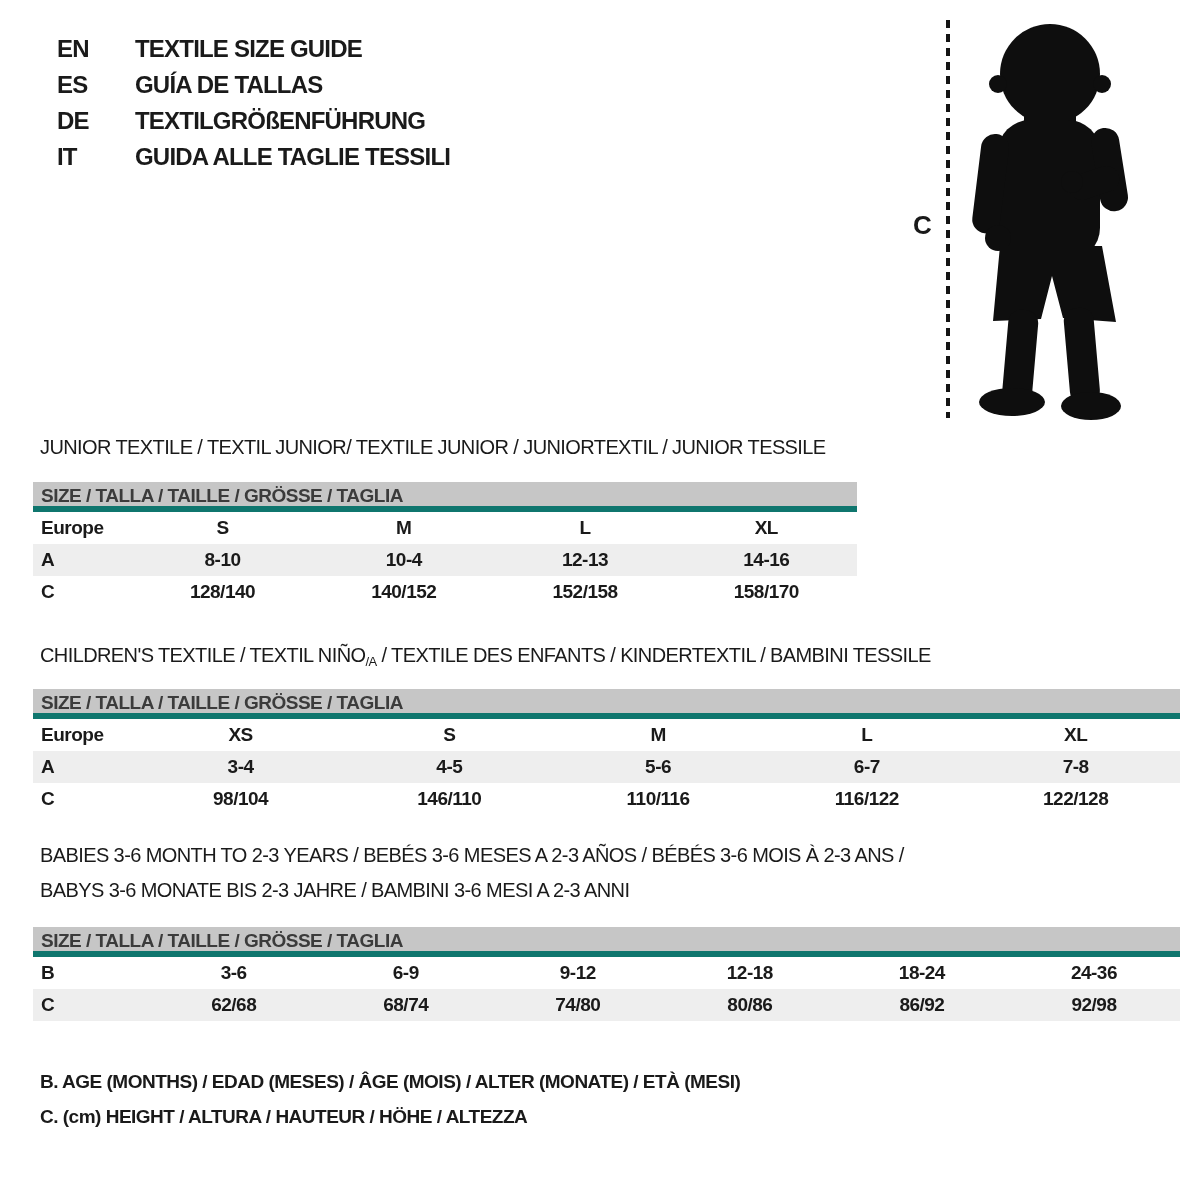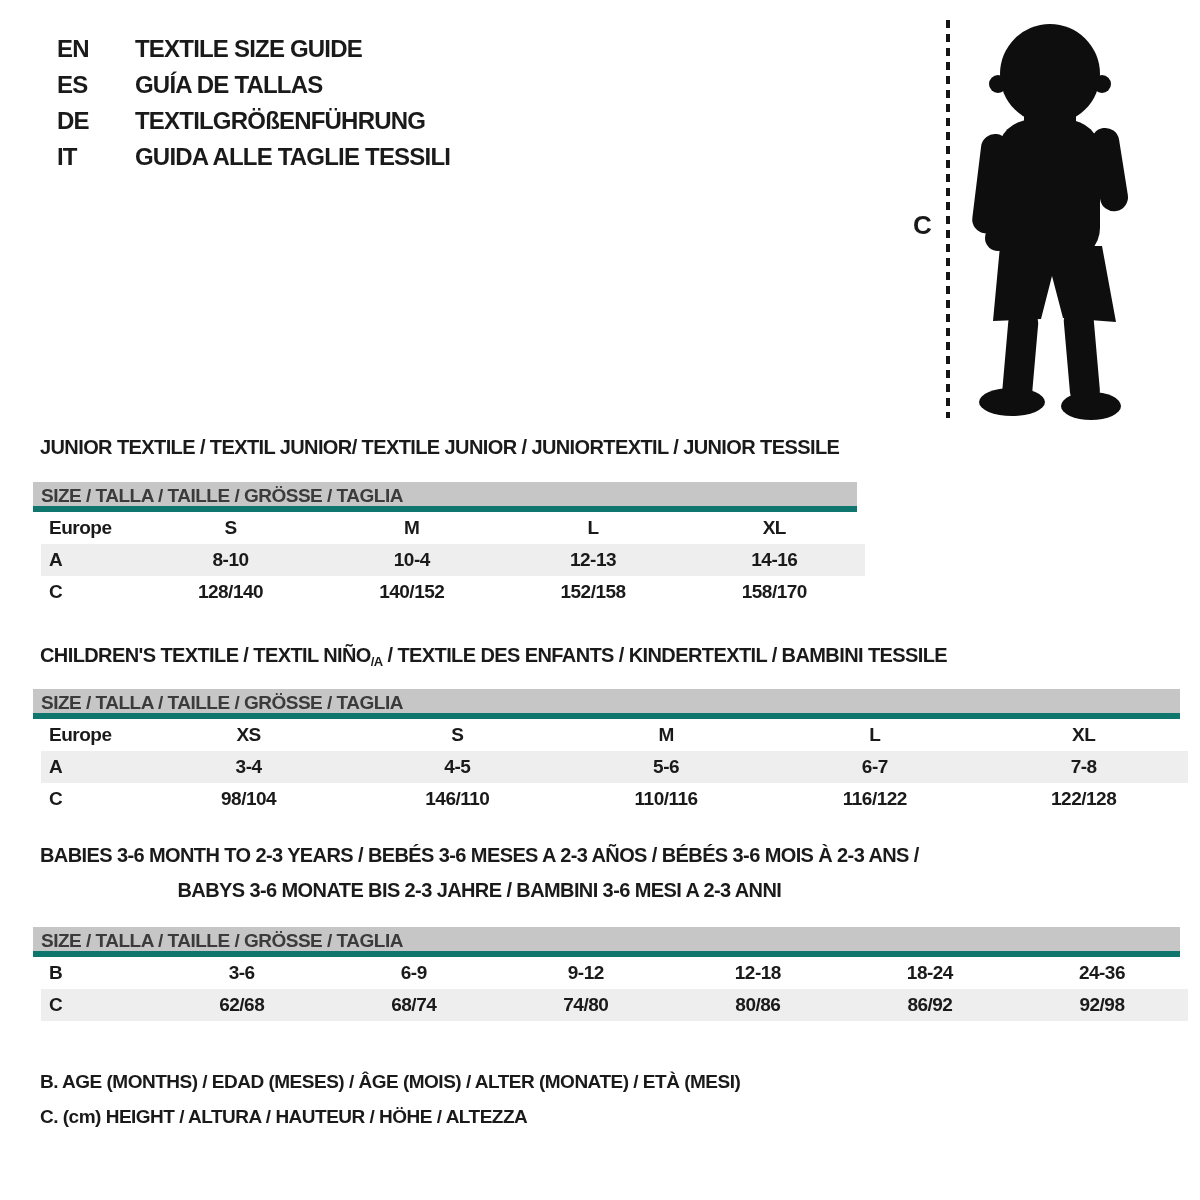--- a/index.html
+++ b/index.html
@@ -18,37 +18,37 @@
 
   
   .figure-c-label { position:absolute; left:913px; top:210px; font-size:26px; font-weight:700; }
   .measure-line {
     position:absolute; left:946px; top:20px; width:4px; height:398px;
     background:repeating-linear-gradient(to bottom,#141414 0 8px,transparent 8px 14px);
   }
   .toddler-svg { position:absolute; left:962px; top:22px; }
 
   
-  .section-title { position:absolute; font-size:20px; font-weight:700; letter-spacing:-0.6px; white-space:nowrap;text-align:center; }
+  .section-title { position:absolute; font-size:20px; font-weight:400; letter-spacing:-0.6px; white-space:nowrap; }
   .title-junior   { left:40px; top:436px; }
   .title-children { left:40px; top:644px; }
   .title-babies   { left:40px; top:838px; line-height:35px; }
   .sub-script { font-size:13px; position:relative; top:4px; }
 
   
   .size-table { position:absolute; }
   .tbl-junior   { left:33px; top:482px; width:824px; }
   .tbl-children { left:33px; top:689px; width:1147px; }
   .tbl-babies   { left:33px; top:927px; width:1147px; }
   .size-bar {
     height:30px; background:#c6c6c6; border-bottom:6px solid #0f766e;
     line-height:28px; padding-left:8px; font-size:19px; font-weight:700;
     letter-spacing:-0.5px; color:#3b3b3b; white-space:nowrap;
   }
-  table { width:100%; border-collapse:collapse; table-layout:fixed;margin-left:8px; }
+  table { width:100%; border-collapse:collapse; table-layout:fixed; }
   td { height:32px; font-size:19px; font-weight:700; letter-spacing:-0.5px;
        text-align:center; vertical-align:middle; color:#1a1a1a; }
   td.row-label { text-align:left; padding-left:8px; }
   tr.alt { background:#eeeeee; }
   .tbl-junior   col.lbl { width:12%; }  .tbl-junior   col.val { width:22%;   }
   .tbl-children col.lbl { width:9%;  }  .tbl-children col.val { width:18.2%; }
   .tbl-babies   col.lbl { width:10%; }  .tbl-babies   col.val { width:15%;   }
 
   
   .legend-block { position:absolute; left:40px; top:1071px; }

